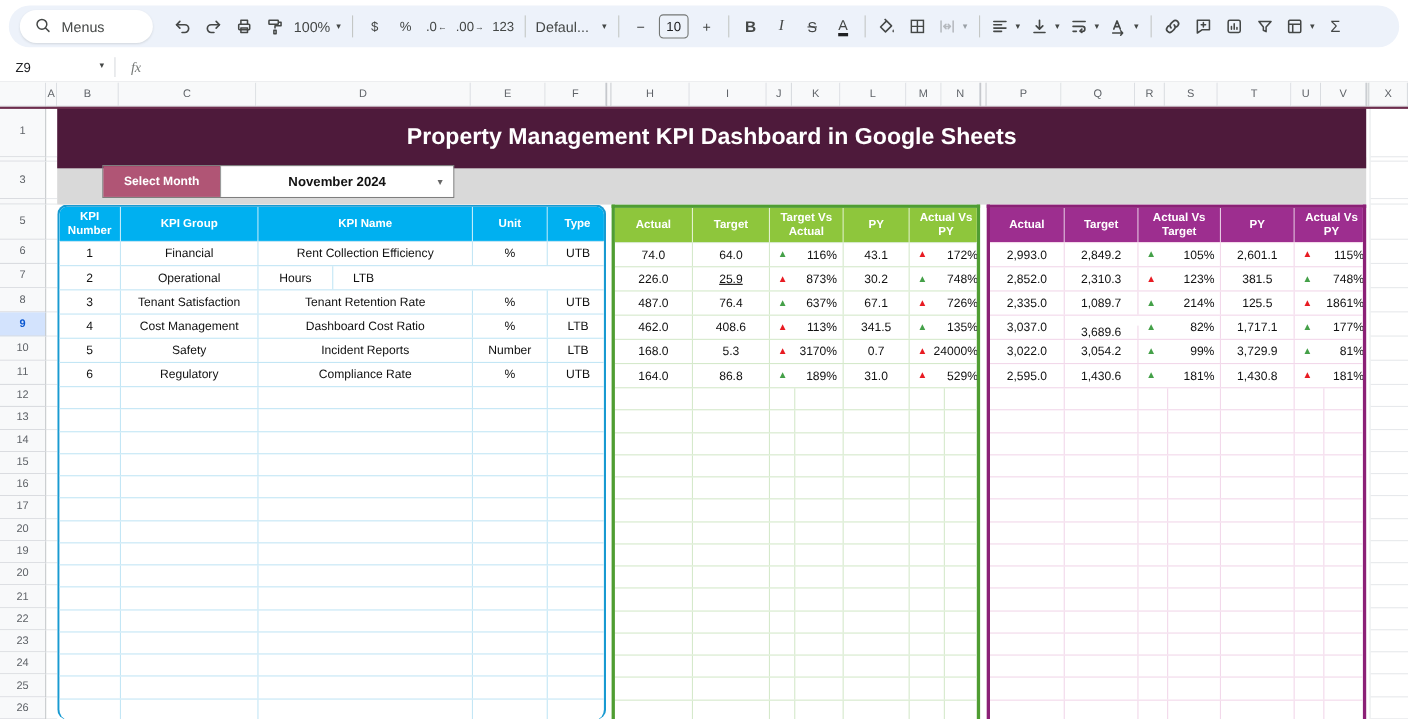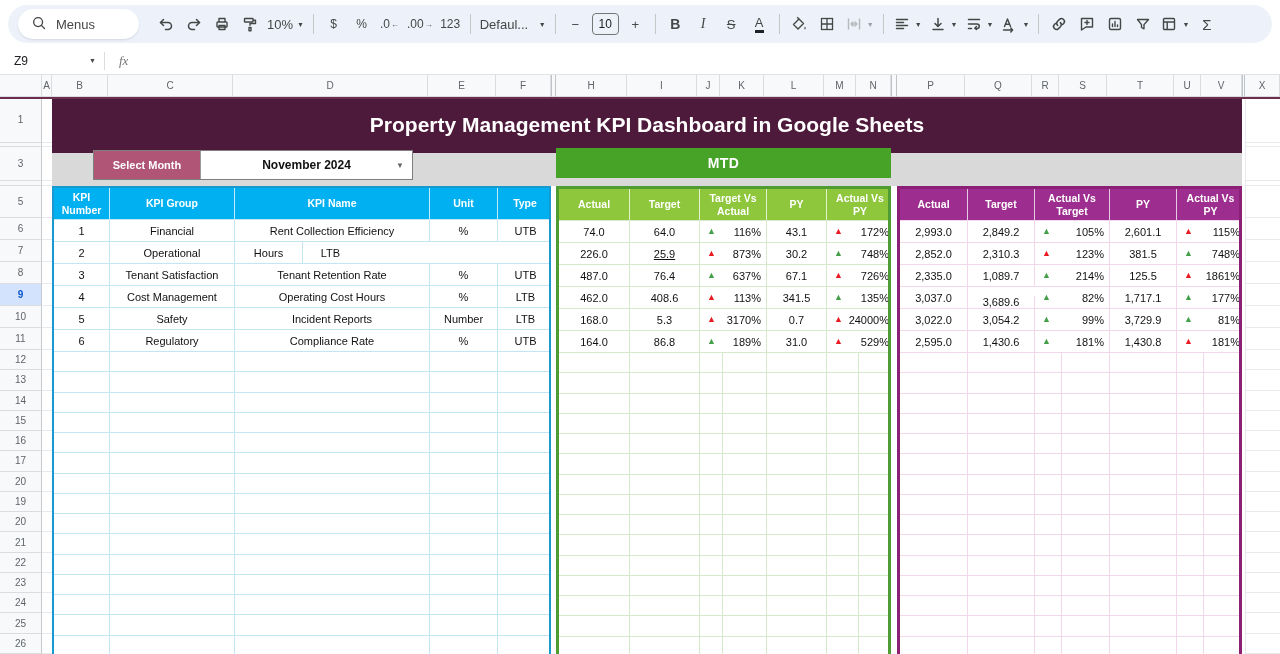--- a/index.html
+++ b/index.html
@@ -118,21 +118,21 @@
     <div class="tb-btn">
       <span>
           <svg width="18" height="18" viewBox="0 0 18 18" fill="none" stroke="#444746" stroke-width="1.4" stroke-linejoin="round">
             <rect x="3.5" y="3.5" width="8.5" height="3.5" rx="0.5"></rect>
             <path d="M12 5.3h2.5v3.2H9v2.3"></path>
             <rect x="8" y="12.5" width="2" height="3.2"></rect>
           </svg>
         </span>
     </div>
     <div class="tb-btn">
-      <span>10%</span>
+      <span>100%</span>
       <span class="caret">▼</span>
     </div>
     <div class="sep"></div>
     <div class="tb-btn">
         <span class="num-lbl">$</span>
       </div>
     <div class="tb-btn">
         <span class="num-lbl">%</span>
       </div>
     <div class="tb-btn">
@@ -414,23 +414,22 @@
   <div class="band" style="background: rgb(217, 217, 217);"></div>
 
   <div class="msel">
     <div class="msel-label" style="background: rgb(176, 85, 117);">Select Month</div>
     <div class="msel-value">
       <span>November 2024</span>
       <span class="msel-caret">▼</span>
     </div>
   </div>
 
-  <div class="secbar" id="mtd-bar" style="background: rgb(71, 162, 40);">MTD</div>
 
-  <div class="stable" id="kpi-table" style="border-color: rgb(24, 154, 209);">
+  <div class="stable" id="kpi-table" style="border-color: rgb(24, 154, 209); border-radius: 9px;">
       <div class="trow thead" style="height: 32px;">
         <div class="tcell" style="width: 56px; background: rgb(0, 176, 240);">KPI Number</div>
         <div class="tcell" style="width: 125px; background: rgb(0, 176, 240);">KPI Group</div>
         <div class="tcell" style="width: 195px; background: rgb(0, 176, 240);">KPI Name</div>
         <div class="tcell" style="width: 68px; background: rgb(0, 176, 240);">Unit</div>
         <div class="tcell" style="width: 55px; background: rgb(0, 176, 240);">Type</div>
       </div>
       <div class="trow" style="height: 22px;">
         <div class="tcell c" style="width: 56px;">1</div>
         <div class="tcell c" style="width: 125px;">Financial</div>
@@ -447,21 +446,21 @@
       <div class="trow" style="height: 22px;">
         <div class="tcell c" style="width: 56px;">3</div>
         <div class="tcell c" style="width: 125px;">Tenant Satisfaction</div>
         <div class="tcell c" style="width: 195px;">Tenant Retention Rate</div>
         <div class="tcell c" style="width: 68px;">%</div>
         <div class="tcell c" style="width: 55px;">UTB</div>
       </div>
       <div class="trow" style="height: 22px;">
         <div class="tcell c" style="width: 56px;">4</div>
         <div class="tcell c" style="width: 125px;">Cost Management</div>
-        <div class="tcell c" style="width: 195px;">Operating Cost Hours</div>
+        <div class="tcell c" style="width: 195px;">Dashboard Cost Ratio</div>
         <div class="tcell c" style="width: 68px;">%</div>
         <div class="tcell c" style="width: 55px;">LTB</div>
       </div>
       <div class="trow" style="height: 22px;">
         <div class="tcell c" style="width: 56px;">5</div>
         <div class="tcell c" style="width: 125px;">Safety</div>
         <div class="tcell c" style="width: 195px;">Incident Reports</div>
         <div class="tcell c" style="width: 68px;">Number</div>
         <div class="tcell c" style="width: 55px;">LTB</div>
       </div>

